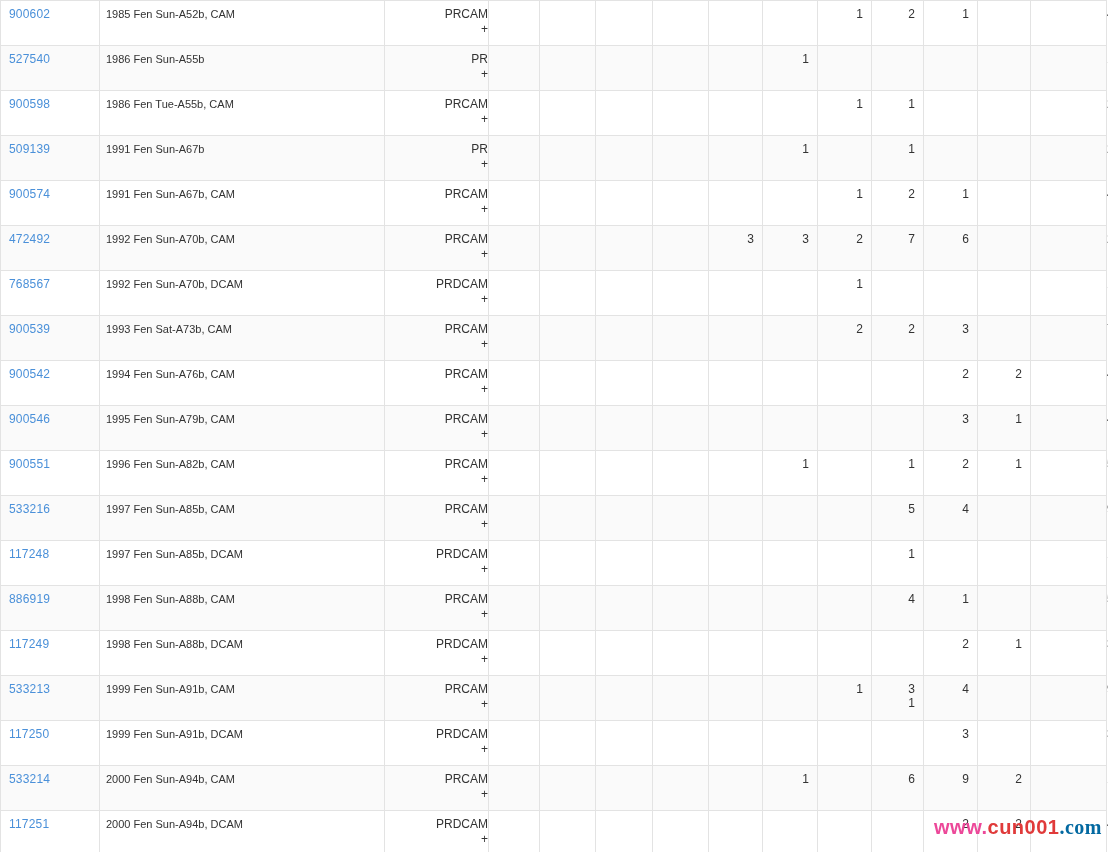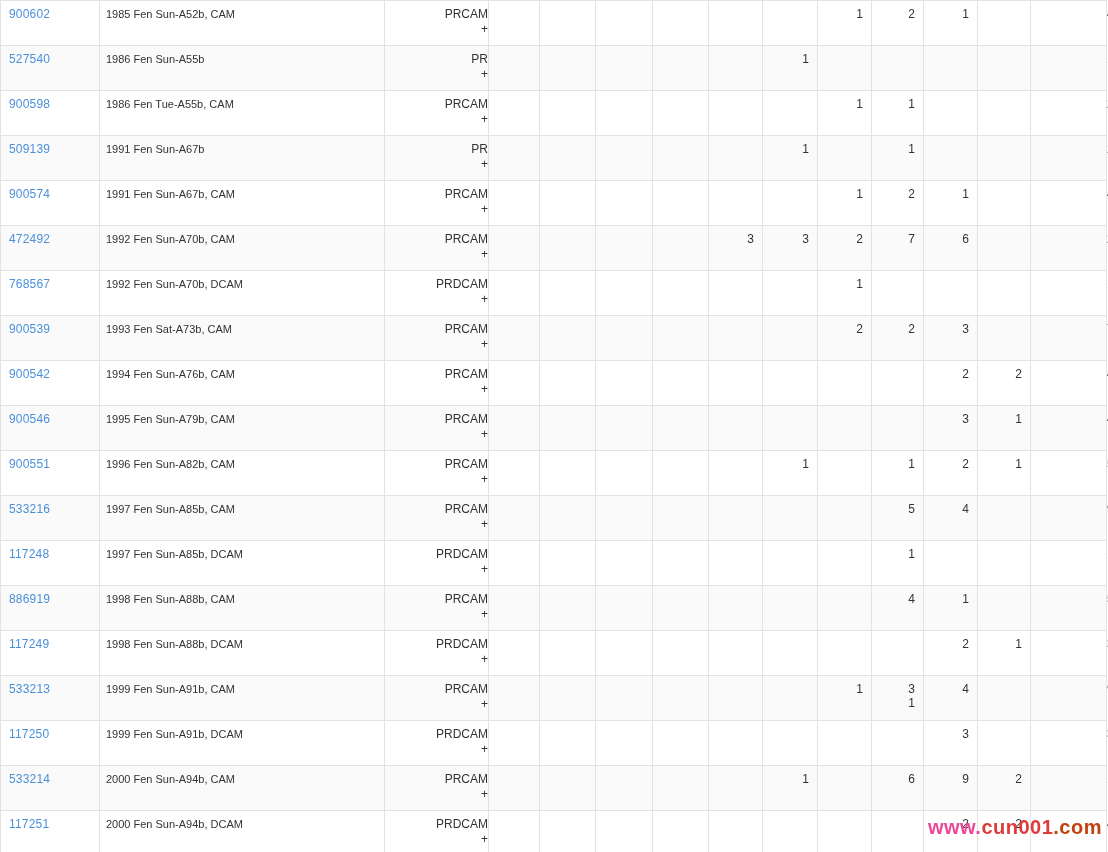--- a/index.html
+++ b/index.html
@@ -71,21 +71,21 @@
     right: 6px;
     top: 816px;
     font-family: "Liberation Sans", sans-serif;
     font-weight: bold;
     font-size: 20px;
     letter-spacing: 0.5px;
     pointer-events: none;
   }
   .wm-www { color: #ec4899; }
   .wm-mid { color: #e03a3a; }
-  .wm-end { color: #c2410c; }
+  .wm-end { color: #0369a1; font-family: Liberation Serif, serif; }
 </style>
 </head>
 <body>
 
 <table class="grid">
   <colgroup>
     <col style="width:99px">
     <col style="width:285px">
     <col style="width:104px">
     <col style="width:51px">

